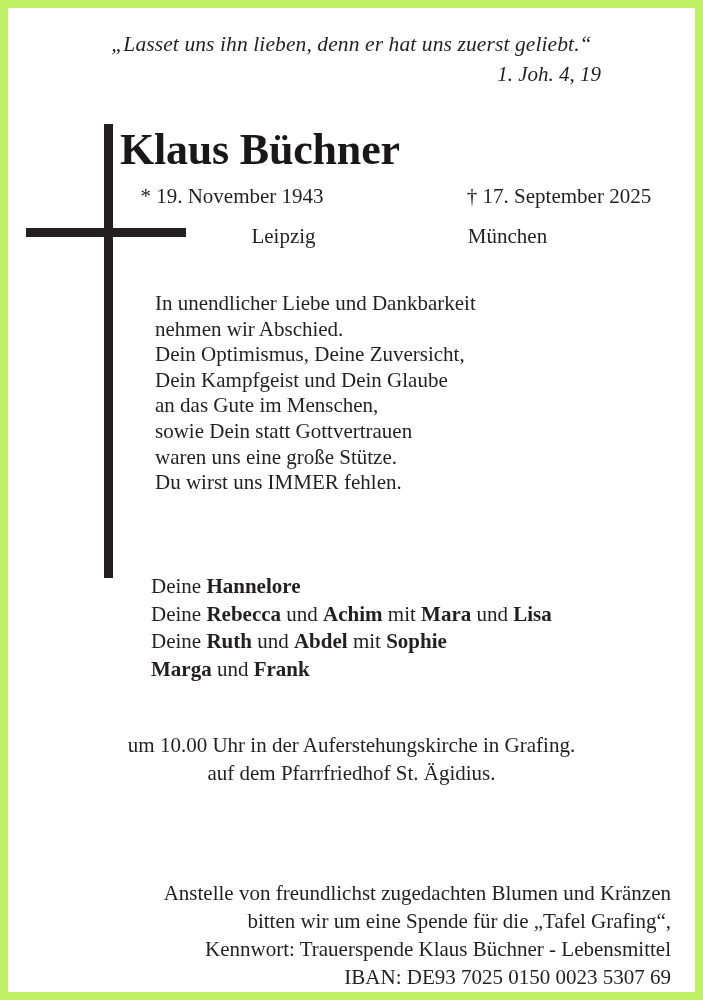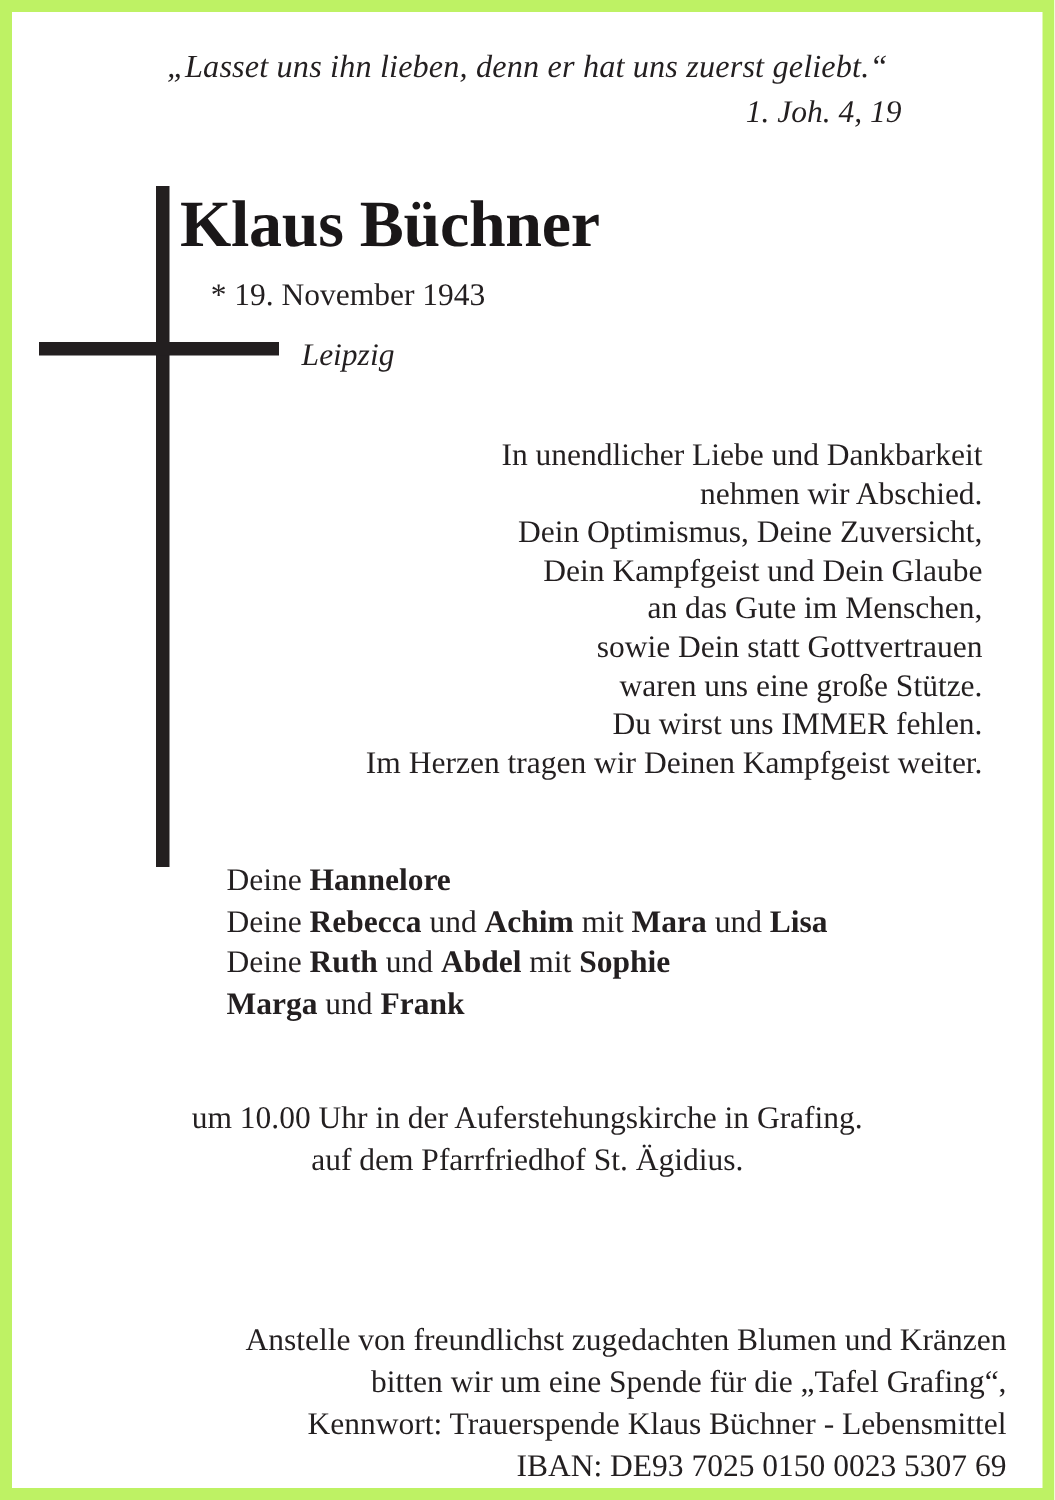--- a/index.html
+++ b/index.html
@@ -105,39 +105,39 @@
   .life-dates .date-cell {
     width: 224px;
     text-align: center;
   }
   .life-places {
     position: absolute;
     left: 112px;
     right: 24px;
     top: 216px;
     display: flex;
-    font-size: 21px;
-    color: #231f20;
-    font-style: italic;
+    justify-content: center;
+    font-size: 21px;
+    color: #231f20;
   }
   .life-places .place-cell {
     width: 224px;
     text-align: center;
   }
 
   
   .tribute-block {
     position: absolute;
     left: 147px;
     top: 283px;
     width: 500px;
     font-size: 21px;
     line-height: 25.6px;
     color: #231f20;
-    text-align: right;
+    text-align: left;
   }
 
   
   .mourners-block {
     position: absolute;
     left: 143px;
     top: 565px;
     width: 510px;
     font-size: 21px;
     line-height: 27.5px;
@@ -186,36 +186,40 @@
       <div class="quote-citation">1. Joh. 4, 19</div>
     </div>
 
     <div class="deceased-name">Klaus Büchner</div>
 
     <div class="life-dates">
       <div class="date-cell">
         <span>*</span>
         <span>19. November 1943</span>
       </div>
+      <div class="date-cell">
+        <span>†</span>
+        <span>17. September 2025</span>
+      </div>
     </div>
 
     <div class="life-places">
       <div class="place-cell">Leipzig</div>
+      <div class="place-cell">München</div>
     </div>
 
     <div class="tribute-block">
         <div>In unendlicher Liebe und Dankbarkeit</div>
         <div>nehmen wir Abschied.</div>
         <div>Dein Optimismus, Deine Zuversicht,</div>
         <div>Dein Kampfgeist und Dein Glaube</div>
         <div>an das Gute im Menschen,</div>
         <div>sowie Dein statt Gottvertrauen</div>
         <div>waren uns eine große Stütze.</div>
         <div>Du wirst uns IMMER fehlen.</div>
-        <div>Im Herzen tragen wir Deinen Kampfgeist weiter.</div>
       </div>
 
     <div class="mourners-block">
         <div><span>Deine </span><span class="mourner-name">Hannelore</span></div>
         <div><span>Deine </span><span class="mourner-name">Rebecca</span><span> und </span><span class="mourner-name">Achim</span><span> mit </span><span class="mourner-name">Mara</span><span> und </span><span class="mourner-name">Lisa</span></div>
         <div><span>Deine </span><span class="mourner-name">Ruth</span><span> und </span><span class="mourner-name">Abdel</span><span> mit </span><span class="mourner-name">Sophie</span></div>
         <div><span class="mourner-name">Marga</span><span> und </span><span class="mourner-name">Frank</span></div>
       </div>
 
     <div class="service-block">

